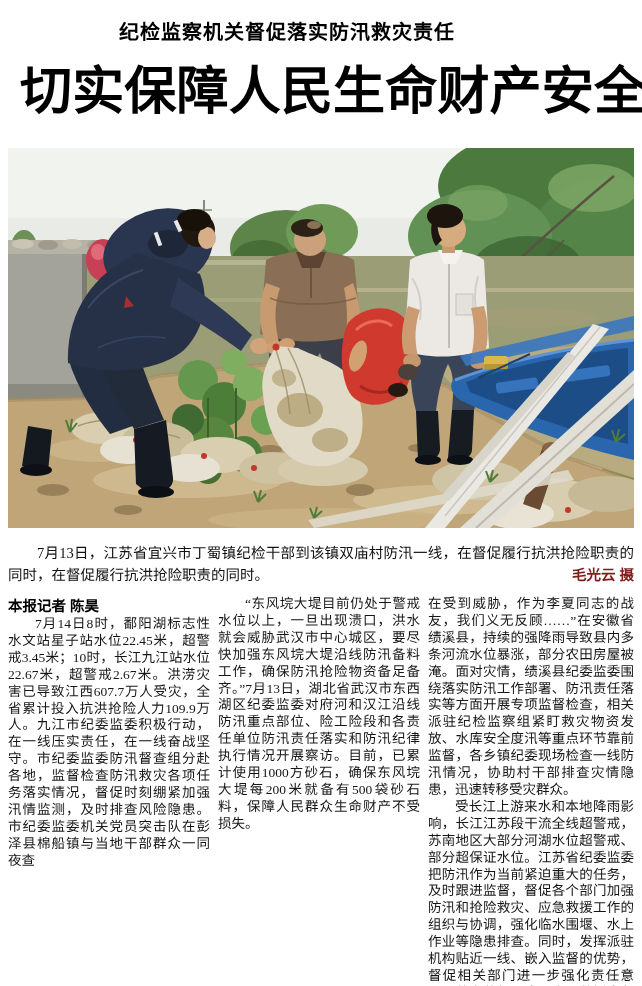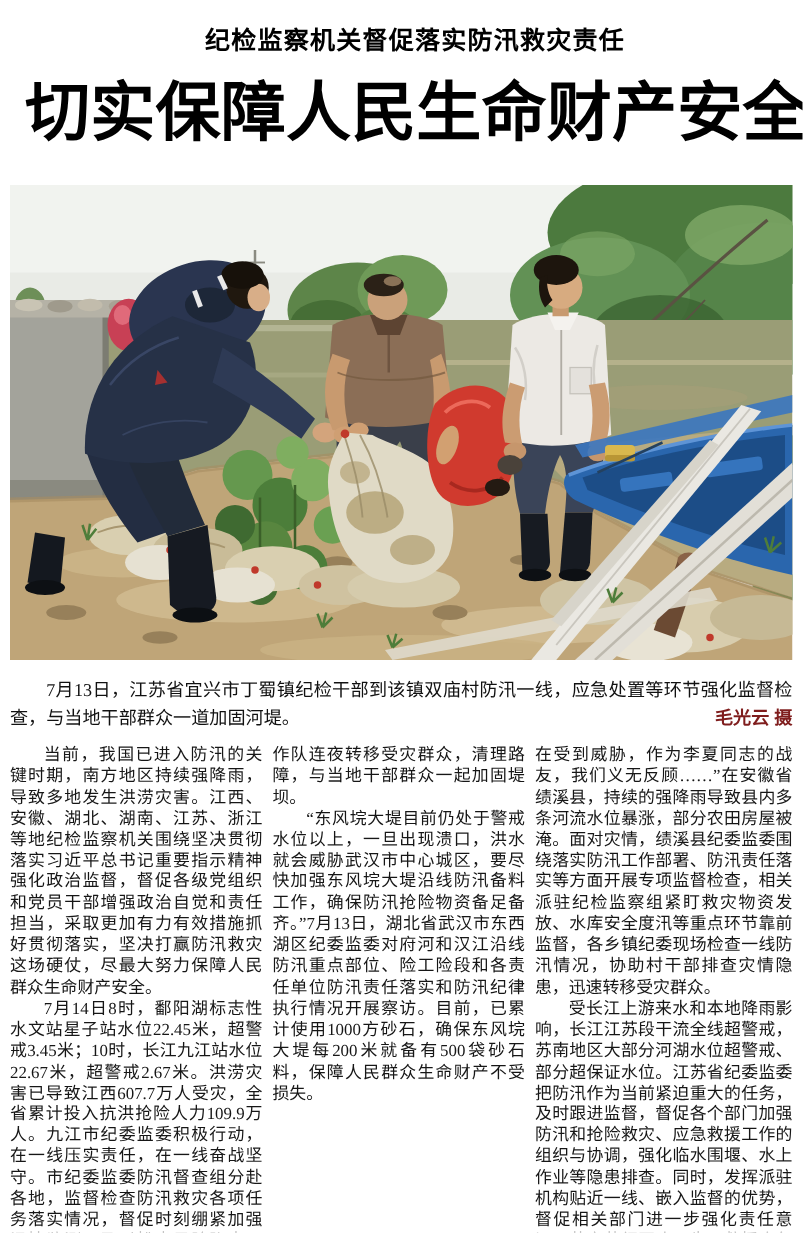--- a/index.html
+++ b/index.html
@@ -4,21 +4,21 @@
 <style>
   html,body{margin:0;padding:0;}
   body{
     width:642px;height:986px;position:relative;background:#ffffff;
     font-family:"Liberation Serif","DejaVu Serif",serif;color:#1a1a1a;
     overflow:hidden;
   }
   .page{position:absolute;inset:0;background:#ffffff;}
   .kicker{
     position:absolute;top:16px;left:0;width:574px;text-align:center;
-    font-size:20px;font-weight:700;letter-spacing:1px;color:#000;margin-left:45px;
+    font-size:20px;font-weight:700;letter-spacing:1px;color:#000;
   }
   .headline{
     position:absolute;top:50px;left:20px;width:626px;height:86px;
     font-size:52px;line-height:84px;font-weight:900;color:#000;
     text-align:justify;text-align-last:justify;white-space:nowrap;
     font-family:"Liberation Serif","DejaVu Serif",serif;
   }
   figure.photo{position:absolute;top:148px;left:8px;width:626px;height:380px;margin:0;}
   figure.photo svg{display:block;width:626px;height:380px;}
   .caption{
@@ -273,31 +273,30 @@
         <path d="M62,284 l-4,-12 M62,284 l2,-13 M62,284 l7,-9"></path>
         <path d="M250,354 l-4,-11 M250,354 l3,-12 M250,354 l8,-8"></path>
         <path d="M306,370 l-4,-10 M306,370 l3,-11 M306,370 l8,-7"></path>
         <path d="M482,334 l-4,-11 M482,334 l3,-12 M482,334 l8,-8"></path>
         <path d="M608,294 l-4,-12 M608,294 l3,-13 M608,294 l9,-8"></path>
       </g>
     </svg>
   </figure>
 
   <div class="caption">
-    <span class="cap-text">7月13日，江苏省宜兴市丁蜀镇纪检干部到该镇双庙村防汛一线，应急处置等环节强化监督检查，与当地干部群众一道加固河堤。</span>
+    <span class="cap-text">7月13日，江苏省宜兴市丁蜀镇纪检干部到该镇双庙村防汛一线，在督促履行抗洪抢险职责的同时，在督促履行抗洪抢险职责的同时。</span>
     <span class="credit">毛光云 摄</span>
   </div>
 
   <div class="body-col" id="col1">
-    <p class="ind">当前，我国已进入防汛的关键时期，南方地区持续强降雨，导致多地发生洪涝灾害。江西、安徽、湖北、湖南、江苏、浙江等地纪检监察机关围绕坚决贯彻落实习近平总书记重要指示精神强化政治监督，督促各级党组织和党员干部增强政治自觉和责任担当，采取更加有力有效措施抓好贯彻落实，坚决打赢防汛救灾这场硬仗，尽最大努力保障人民群众生命财产安全。</p>
+    <p class="byline">本报记者 陈昊</p>
     <p class="ind">7月14日8时，鄱阳湖标志性水文站星子站水位22.45米，超警戒3.45米；10时，长江九江站水位22.67米，超警戒2.67米。洪涝灾害已导致江西607.7万人受灾，全省累计投入抗洪抢险人力109.9万人。九江市纪委监委积极行动，在一线压实责任，在一线奋战坚守。市纪委监委防汛督查组分赴各地，监督检查防汛救灾各项任务落实情况，督促时刻绷紧加强汛情监测，及时排查风险隐患。市纪委监委机关党员突击队在彭泽县棉船镇与当地干部群众一同夜查</p>
   </div>
 
   <div class="body-col" id="col2">
-    <p>作队连夜转移受灾群众，清理路障，与当地干部群众一起加固堤坝。</p>
     <p class="ind">“东风垸大堤目前仍处于警戒水位以上，一旦出现溃口，洪水就会威胁武汉市中心城区，要尽快加强东风垸大堤沿线防汛备料工作，确保防汛抢险物资备足备齐。”7月13日，湖北省武汉市东西湖区纪委监委对府河和汉江沿线防汛重点部位、险工险段和各责任单位防汛责任落实和防汛纪律执行情况开展察访。目前，已累计使用1000方砂石，确保东风垸大堤每200米就备有500袋砂石料，保障人民群众生命财产不受损失。</p>
   </div>
 
   <div class="body-col" id="col3">
     <p>在受到威胁，作为李夏同志的战友，我们义无反顾……”在安徽省绩溪县，持续的强降雨导致县内多条河流水位暴涨，部分农田房屋被淹。面对灾情，绩溪县纪委监委围绕落实防汛工作部署、防汛责任落实等方面开展专项监督检查，相关派驻纪检监察组紧盯救灾物资发放、水库安全度汛等重点环节靠前监督，各乡镇纪委现场检查一线防汛情况，协助村干部排查灾情隐患，迅速转移受灾群众。</p>
     <p class="ind">受长江上游来水和本地降雨影响，长江江苏段干流全线超警戒，苏南地区大部分河湖水位超警戒、部分超保证水位。江苏省纪委监委把防汛作为当前紧迫重大的任务，及时跟进监督，督促各个部门加强防汛和抢险救灾、应急救援工作的组织与协调，强化临水围堰、水上作业等隐患排查。同时，发挥派驻机构贴近一线、嵌入监督的优势，督促相关部门进一步强化责任意识，落实落细医疗卫生、救援应急预案，加大对公路、桥梁、隧道的巡查力度，加强汛期路网运行监测，及时发布路况信息，确保</p>
   </div>
 
 </div>
 

